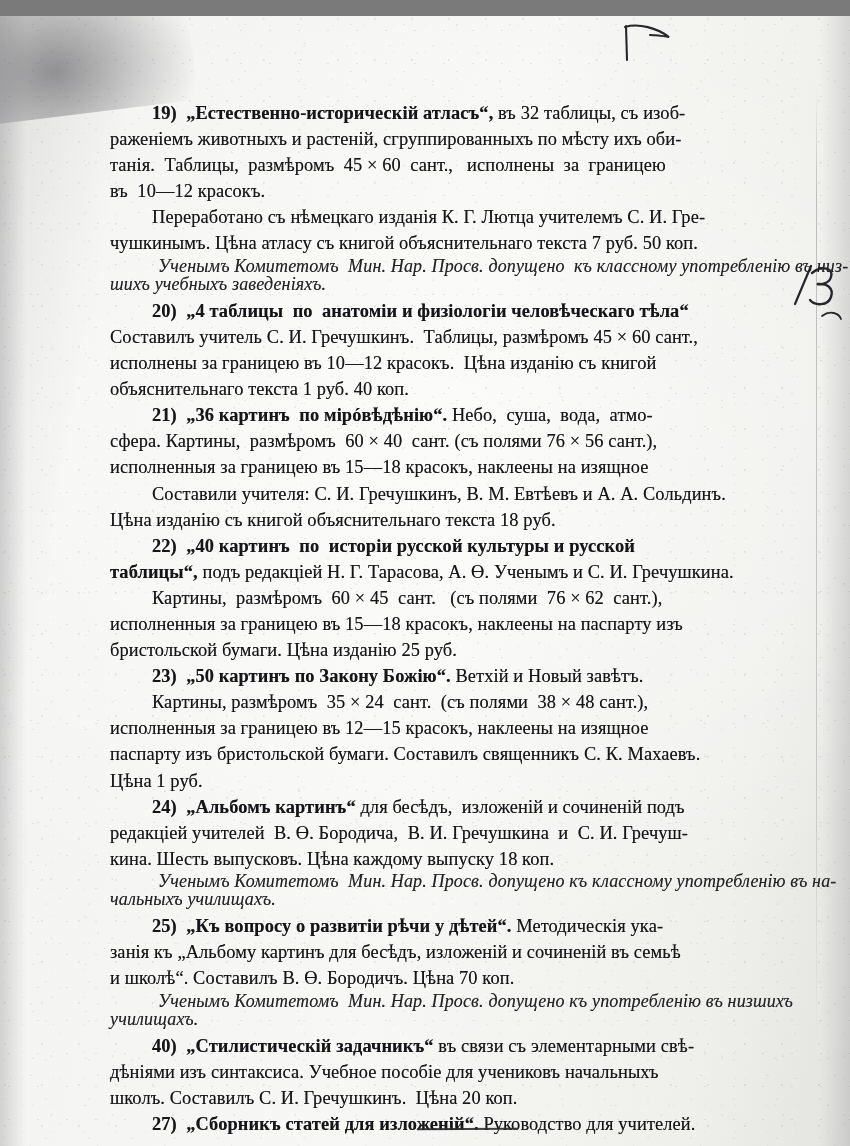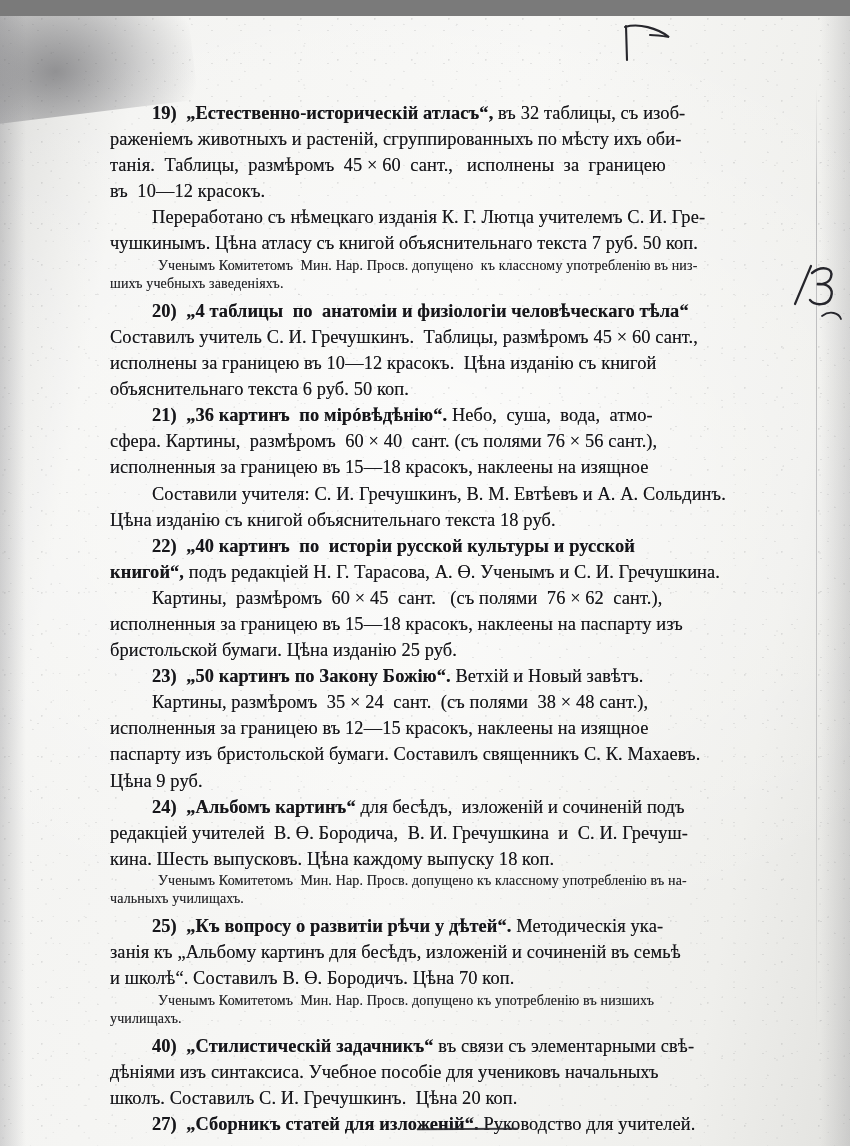--- a/index.html
+++ b/index.html
@@ -98,25 +98,26 @@
     line-height: 26.1px;
     letter-spacing: .1px;
     white-space: pre;
     text-shadow: 0 0 .6px rgba(20,20,24,.55);
   }
   .ln.b   { font-weight: bold; }
   .ln.ind { text-indent: 0; padding-left: 42px; }
 
   
   .note .ln {
-    font-size: 14px;
+    font-size: 18px;
     line-height: 18.4px;
     letter-spacing: .15px;
     color: #232327;
     text-shadow: 0 0 .4px rgba(30,30,34,.45);
+    font-style: italic;
   }
   .note .ln.ind { padding-left: 48px; }
 
   .entry { margin: 0; }
   .gap-entry { height: 4.5px; }
 
   
   b.t { font-weight: bold; }
 
   
@@ -188,45 +189,45 @@
         <span class="ln ind">Ученымъ Комитетомъ  Мин. Нар. Просв. допущено  къ классному употребленію въ низ-</span>
         <span class="ln">шихъ учебныхъ заведеніяхъ.</span>
       </div>
     </div>
     <div class="gap-entry"></div>
 
     <div class="entry">
       <span class="ln ind b">20)  „4 таблицы  по  анатоміи и физіологіи человѣческаго тѣла“</span>
       <span class="ln">Составилъ учитель С. И. Гречушкинъ.  Таблицы, размѣромъ 45 × 60 сант.,</span>
       <span class="ln">исполнены за границею въ 10—12 красокъ.  Цѣна изданію съ книгой</span>
-      <span class="ln">объяснительнаго текста 6 руб. 50 коп.</span>
+      <span class="ln">объяснительнаго текста 1 руб. 40 коп.</span>
     </div>
 
     <div class="entry">
       <span class="ln ind"><b class="t">21)  „36 картинъ  по мірóвѣдѣнію“.</b><span> Небо,  суша,  вода,  атмо-</span></span>
       <span class="ln">сфера. Картины,  размѣромъ  60 × 40  сант. (съ полями 76 × 56 сант.),</span>
       <span class="ln">исполненныя за границею въ 15—18 красокъ, наклеены на изящное</span>
       <span class="ln ind">Составили учителя: С. И. Гречушкинъ, В. М. Евтѣевъ и А. А. Сольдинъ.</span>
       <span class="ln">Цѣна изданію съ книгой объяснительнаго текста 18 руб.</span>
     </div>
 
     <div class="entry">
       <span class="ln ind b">22)  „40 картинъ  по  исторіи русской культуры и русской</span>
-      <span class="ln"><b class="t">книгой“,</b><span> подъ редакціей Н. Г. Тарасова, А. Ө. Ученымъ и С. И. Гречушкина.</span></span>
+      <span class="ln"><b class="t">таблицы“,</b><span> подъ редакціей Н. Г. Тарасова, А. Ө. Ученымъ и С. И. Гречушкина.</span></span>
       <span class="ln ind">Картины,  размѣромъ  60 × 45  сант.   (съ полями  76 × 62  сант.),</span>
       <span class="ln">исполненныя за границею въ 15—18 красокъ, наклеены на паспарту изъ</span>
       <span class="ln">бристольской бумаги. Цѣна изданію 25 руб.</span>
     </div>
 
     <div class="entry">
       <span class="ln ind"><b class="t">23)  „50 картинъ по Закону Божію“.</b><span> Ветхій и Новый завѣтъ.</span></span>
       <span class="ln ind">Картины, размѣромъ  35 × 24  сант.  (съ полями  38 × 48 сант.),</span>
       <span class="ln">исполненныя за границею въ 12—15 красокъ, наклеены на изящное</span>
       <span class="ln">паспарту изъ бристольской бумаги. Составилъ священникъ С. К. Махаевъ.</span>
-      <span class="ln">Цѣна 9 руб.</span>
+      <span class="ln">Цѣна 1 руб.</span>
     </div>
 
     <div class="entry">
       <span class="ln ind"><b class="t">24)  „Альбомъ картинъ“</b><span> для бесѣдъ,  изложеній и сочиненій подъ</span></span>
       <span class="ln">редакціей учителей  В. Ө. Бородича,  В. И. Гречушкина  и  С. И. Гречуш-</span>
       <span class="ln">кина. Шесть выпусковъ. Цѣна каждому выпуску 18 коп.</span>
       <div class="note">
         <span class="ln ind">Ученымъ Комитетомъ  Мин. Нар. Просв. допущено къ классному употребленію въ на-</span>
         <span class="ln">чальныхъ училищахъ.</span>
       </div>

